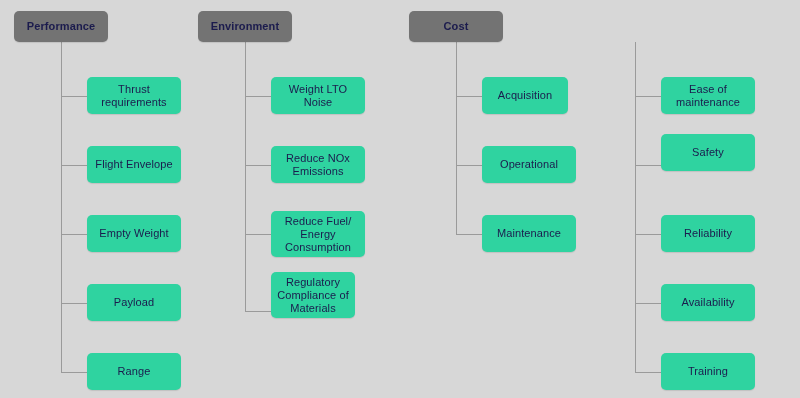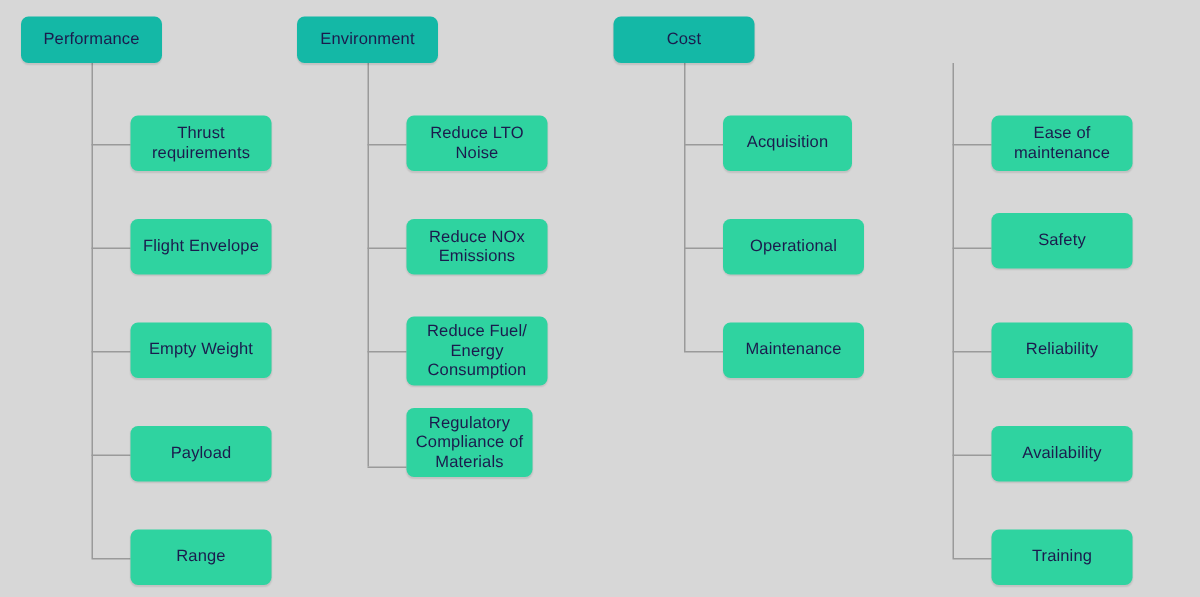--- a/index.html
+++ b/index.html
@@ -28,21 +28,22 @@
     text-align: center;
     color: #1b1b4d;
     font-size: 11px;
     line-height: 13px;
     letter-spacing: 0.1px;
     padding: 2px 4px;
     box-shadow: 0 1px 1px rgba(0,0,0,0.10);
     z-index: 3;
   }
   .node.root {
-    background: #14b8a6;
+    background: #737373;
+    font-weight: bold;
   }
   .node.leaf {
     background: #2fd3a0;
   }
   .node .label {
     display: block;
     white-space: pre-line;
   }
   .connector {
     position: absolute;
@@ -80,21 +81,21 @@
     <div class="connector h" style="left: 61px; top: 372px; width: 26px; background: rgb(154, 154, 154);"></div>
     <div class="node leaf" style="left: 87px; top: 353px; width: 94px; height: 37px;">
       <span class="label">Range</span>
     </div>
     <div class="node root" style="left: 198px; top: 11px; width: 94px; height: 31px;">
       <span class="label">Environment</span>
     </div>
     <div class="connector v" style="left: 245px; top: 42px; height: 269px; background: rgb(154, 154, 154);"></div>
     <div class="connector h" style="left: 245px; top: 96px; width: 26px; background: rgb(154, 154, 154);"></div>
     <div class="node leaf" style="left: 271px; top: 77px; width: 94px; height: 37px;">
-      <span class="label">Reduce LTO
+      <span class="label">Weight LTO
 Noise</span>
     </div>
     <div class="connector h" style="left: 245px; top: 165px; width: 26px; background: rgb(154, 154, 154);"></div>
     <div class="node leaf" style="left: 271px; top: 146px; width: 94px; height: 37px;">
       <span class="label">Reduce NOx
 Emissions</span>
     </div>
     <div class="connector h" style="left: 245px; top: 234px; width: 26px; background: rgb(154, 154, 154);"></div>
     <div class="node leaf" style="left: 271px; top: 211px; width: 94px; height: 46px; align-items: center;">
       <span class="label">Reduce Fuel/
@@ -123,21 +124,21 @@
     <div class="node leaf" style="left: 482px; top: 215px; width: 94px; height: 37px;">
       <span class="label">Maintenance</span>
     </div>
     <div class="connector v" style="left: 635px; top: 42px; height: 329.5px; background: rgb(154, 154, 154);"></div>
     <div class="connector h" style="left: 635px; top: 96px; width: 26px; background: rgb(154, 154, 154);"></div>
     <div class="node leaf" style="left: 661px; top: 77px; width: 94px; height: 37px;">
       <span class="label">Ease of
 maintenance</span>
     </div>
     <div class="connector h" style="left: 635px; top: 165px; width: 26px; background: rgb(154, 154, 154);"></div>
-    <div class="node leaf" style="left: 661px; top: 142px; width: 94px; height: 37px;">
+    <div class="node leaf" style="left: 661px; top: 134px; width: 94px; height: 37px;">
       <span class="label">Safety</span>
     </div>
     <div class="connector h" style="left: 635px; top: 234px; width: 26px; background: rgb(154, 154, 154);"></div>
     <div class="node leaf" style="left: 661px; top: 215px; width: 94px; height: 37px;">
       <span class="label">Reliability</span>
     </div>
     <div class="connector h" style="left: 635px; top: 303px; width: 26px; background: rgb(154, 154, 154);"></div>
     <div class="node leaf" style="left: 661px; top: 284px; width: 94px; height: 37px;">
       <span class="label">Availability</span>
     </div>

